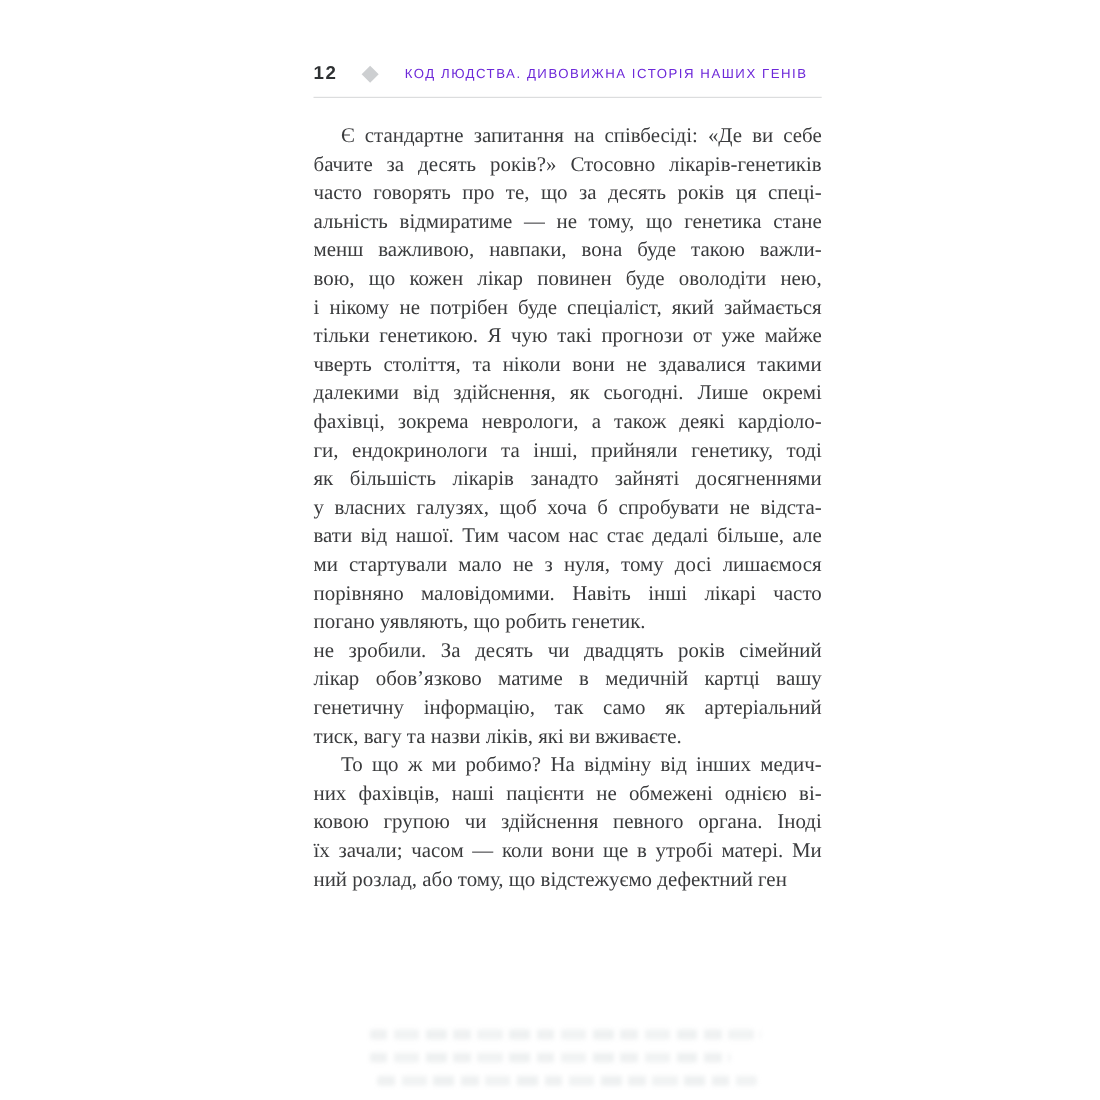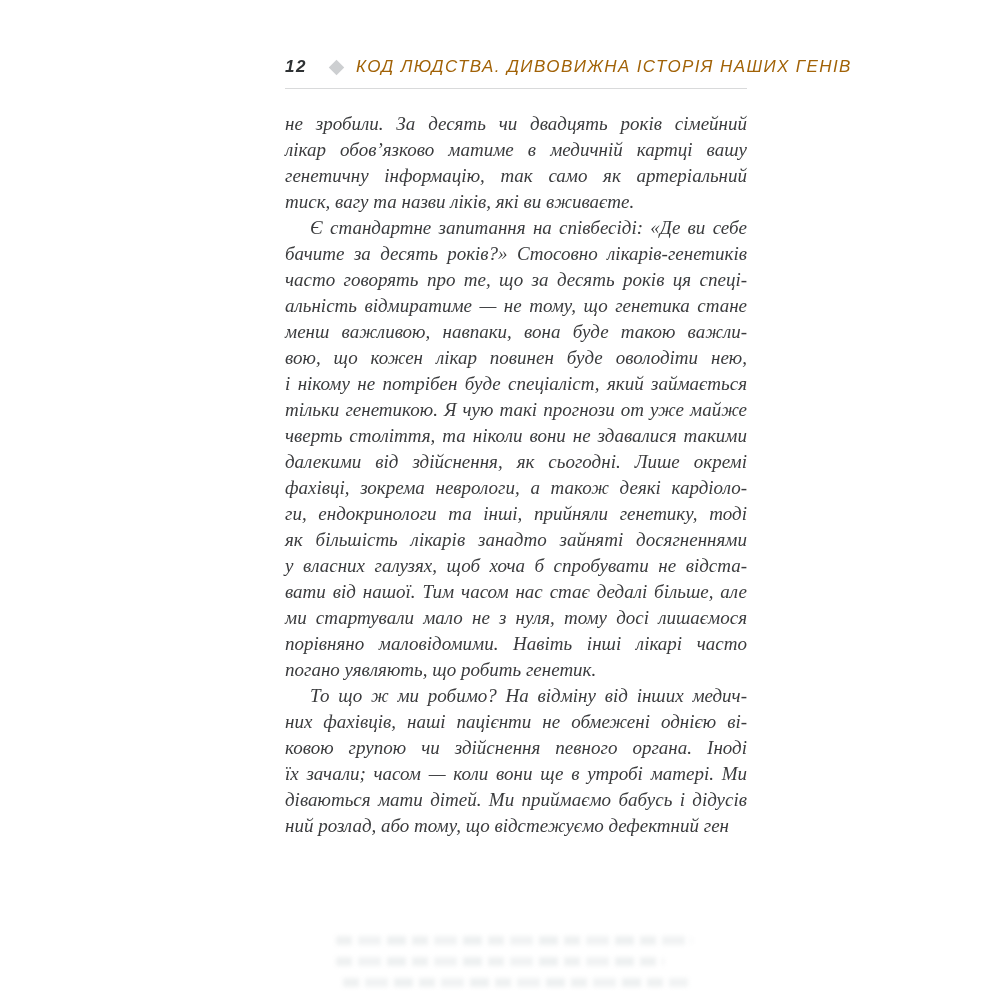--- a/index.html
+++ b/index.html
@@ -4,21 +4,20 @@
 <style>
   * { margin: 0; padding: 0; box-sizing: border-box; }
   html, body { background: #ffffff; }
   .page {
     position: relative;
     width: 1000px;
     height: 1000px;
     background: #ffffff;
     overflow: hidden;
     font-family: "Liberation Serif", serif;
-    font-style: italic;
   }
   .column {
     position: absolute;
     left: 285px;
     top: 56px;
     width: 462px;
   }
   .running-head {
     display: flex;
     align-items: center;
@@ -33,24 +32,24 @@
   }
   .diamond {
     width: 11px;
     height: 11px;
     background: #cdcfd1;
     transform: rotate(45deg);
     margin-left: 24px;
     flex: 0 0 auto;
   }
   .running-title {
-    margin-left: 14px;
-    font-size: 17px;
+    margin-left: 26px;
+    font-size: 12px;
     font-weight: 500;
-    color: #a16207;
+    color: #6d28d9;
     letter-spacing: 1.4px;
     white-space: nowrap;
   }
   .rule {
     height: 1px;
     background: #d9dadb;
     margin-top: 10px;
   }
   .body-text {
     margin-top: 22px;
@@ -95,52 +94,51 @@
 
 <div class="page">
   <div class="column">
     <div class="running-head">
       <span class="page-number">12</span>
       <span class="diamond"></span>
       <span class="running-title">КОД ЛЮДСТВА. ДИВОВИЖНА ІСТОРІЯ НАШИХ ГЕНІВ</span>
     </div>
     <div class="rule"></div>
     <div class="body-text">
-        <div class="para">
-          <div class="line" style=""><span>не зробили. За десять чи двадцять років сімейний</span></div>
-          <div class="line" style=""><span>лікар обов’язково матиме в медичній картці вашу</span></div>
-          <div class="line" style=""><span>генетичну інформацію, так само як артеріальний</span></div>
-          <div class="line last" style=""><span>тиск, вагу та назви ліків, які ви вживаєте.</span></div>
-        </div>
         <div class="para indent">
           <div class="line" style=""><span>Є стандартне запитання на співбесіді: «Де ви себе</span></div>
           <div class="line" style=""><span>бачите за десять років?» Стосовно лікарів-генетиків</span></div>
           <div class="line" style=""><span>часто говорять про те, що за десять років ця спеці-</span></div>
           <div class="line" style=""><span>альність відмиратиме — не тому, що генетика стане</span></div>
           <div class="line" style=""><span>менш важливою, навпаки, вона буде такою важли-</span></div>
           <div class="line" style=""><span>вою, що кожен лікар повинен буде оволодіти нею,</span></div>
           <div class="line" style=""><span>і нікому не потрібен буде спеціаліст, який займається</span></div>
           <div class="line" style=""><span>тільки генетикою. Я чую такі прогнози от уже майже</span></div>
           <div class="line" style=""><span>чверть століття, та ніколи вони не здавалися такими</span></div>
           <div class="line" style=""><span>далекими від здійснення, як сьогодні. Лише окремі</span></div>
           <div class="line" style=""><span>фахівці, зокрема неврологи, а також деякі кардіоло-</span></div>
           <div class="line" style=""><span>ги, ендокринологи та інші, прийняли генетику, тоді</span></div>
           <div class="line" style=""><span>як більшість лікарів занадто зайняті досягненнями</span></div>
           <div class="line" style=""><span>у власних галузях, щоб хоча б спробувати не відста-</span></div>
           <div class="line" style=""><span>вати від нашої. Тим часом нас стає дедалі більше, але</span></div>
           <div class="line" style=""><span>ми стартували мало не з нуля, тому досі лишаємося</span></div>
           <div class="line" style=""><span>порівняно маловідомими. Навіть інші лікарі часто</span></div>
           <div class="line last" style=""><span>погано уявляють, що робить генетик.</span></div>
         </div>
+        <div class="para">
+          <div class="line" style=""><span>не зробили. За десять чи двадцять років сімейний</span></div>
+          <div class="line" style=""><span>лікар обов’язково матиме в медичній картці вашу</span></div>
+          <div class="line" style=""><span>генетичну інформацію, так само як артеріальний</span></div>
+          <div class="line last" style=""><span>тиск, вагу та назви ліків, які ви вживаєте.</span></div>
+        </div>
         <div class="para indent">
           <div class="line" style=""><span>То що ж ми робимо? На відміну від інших медич-</span></div>
           <div class="line" style=""><span>них фахівців, наші пацієнти не обмежені однією ві-</span></div>
           <div class="line" style=""><span>ковою групою чи здійснення певного органа. Іноді</span></div>
           <div class="line" style=""><span>їх зачали; часом — коли вони ще в утробі матері. Ми</span></div>
-          <div class="line" style=""><span>діваються мати дітей. Ми приймаємо бабусь і дідусів</span></div>
           <div class="line last" style=""><span>ний розлад, або тому, що відстежуємо дефектний ген</span></div>
         </div>
       </div>
   </div>
   <div class="ghost">
     <div class="gl"></div>
       <div class="gl"></div>
       <div class="gl"></div>
   </div>
 </div>

